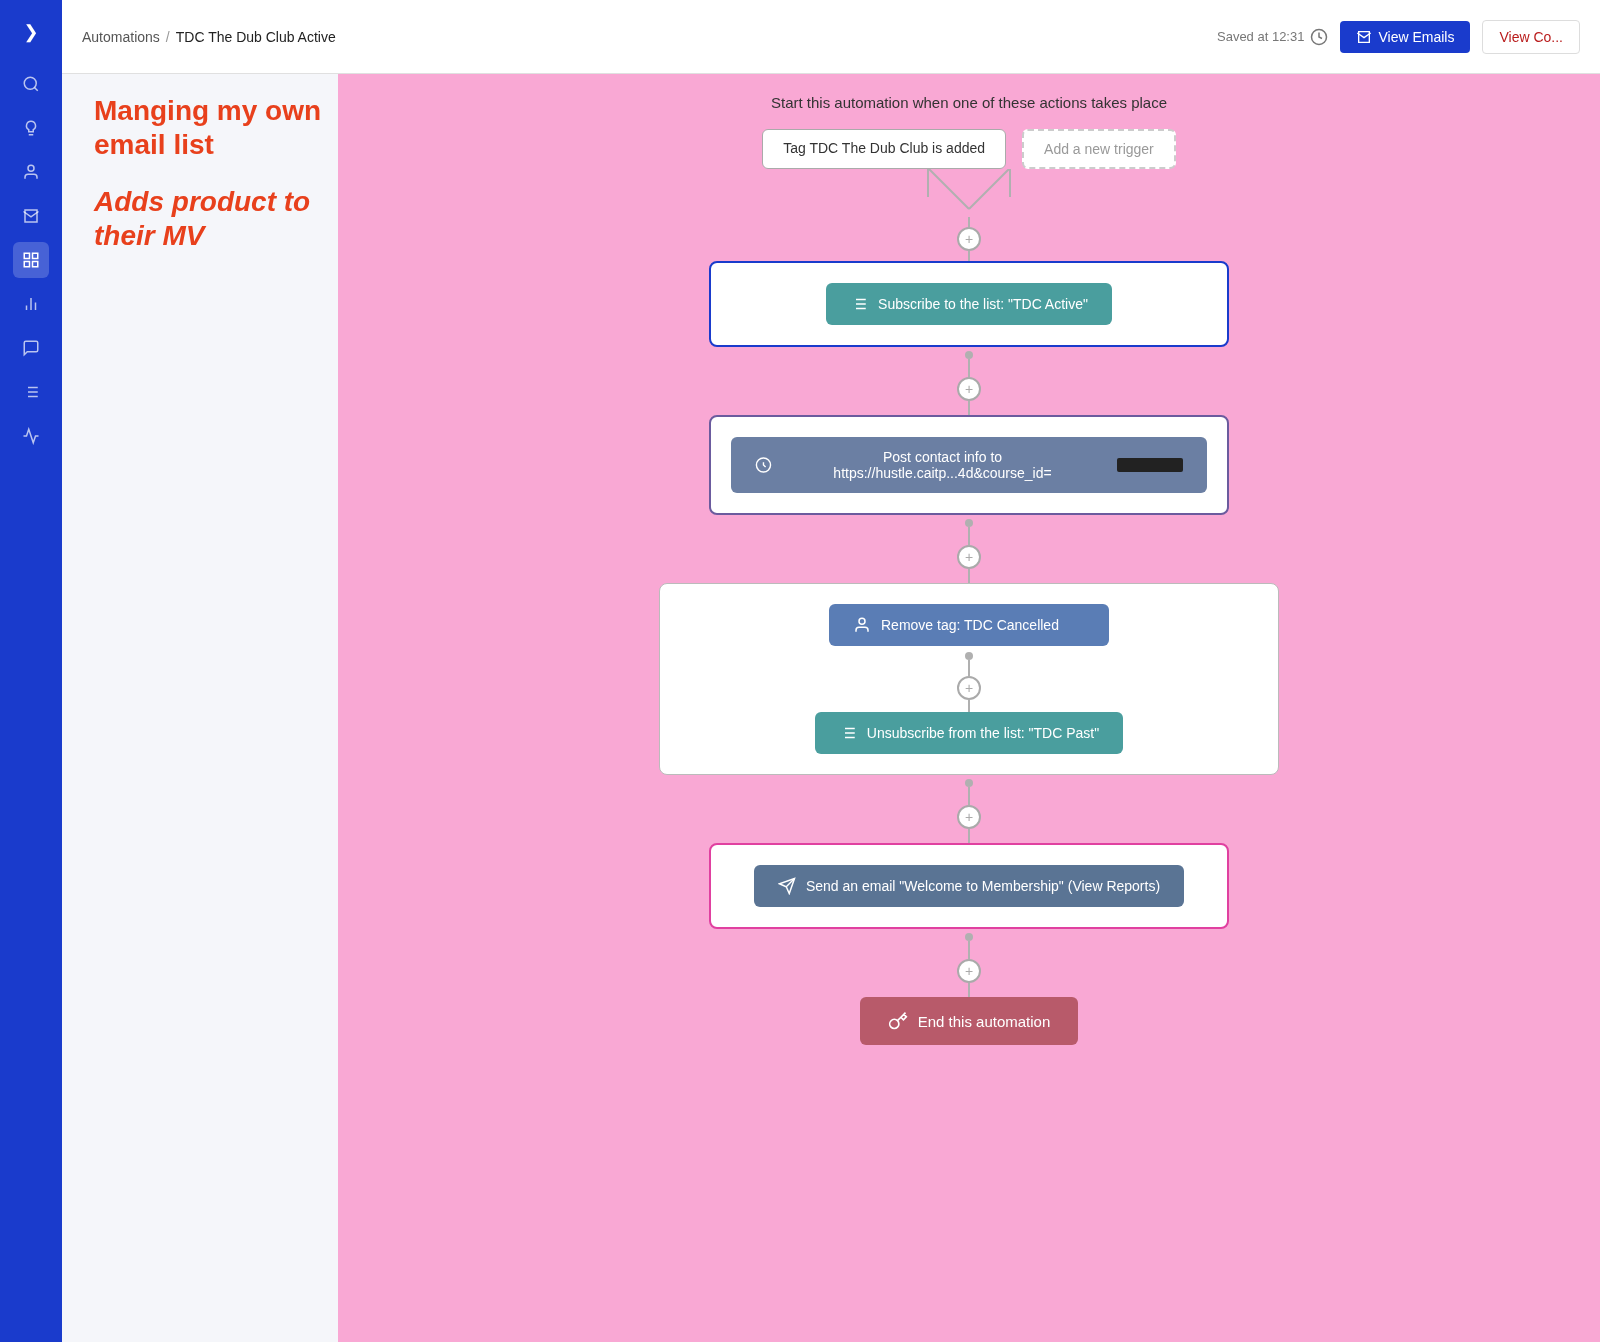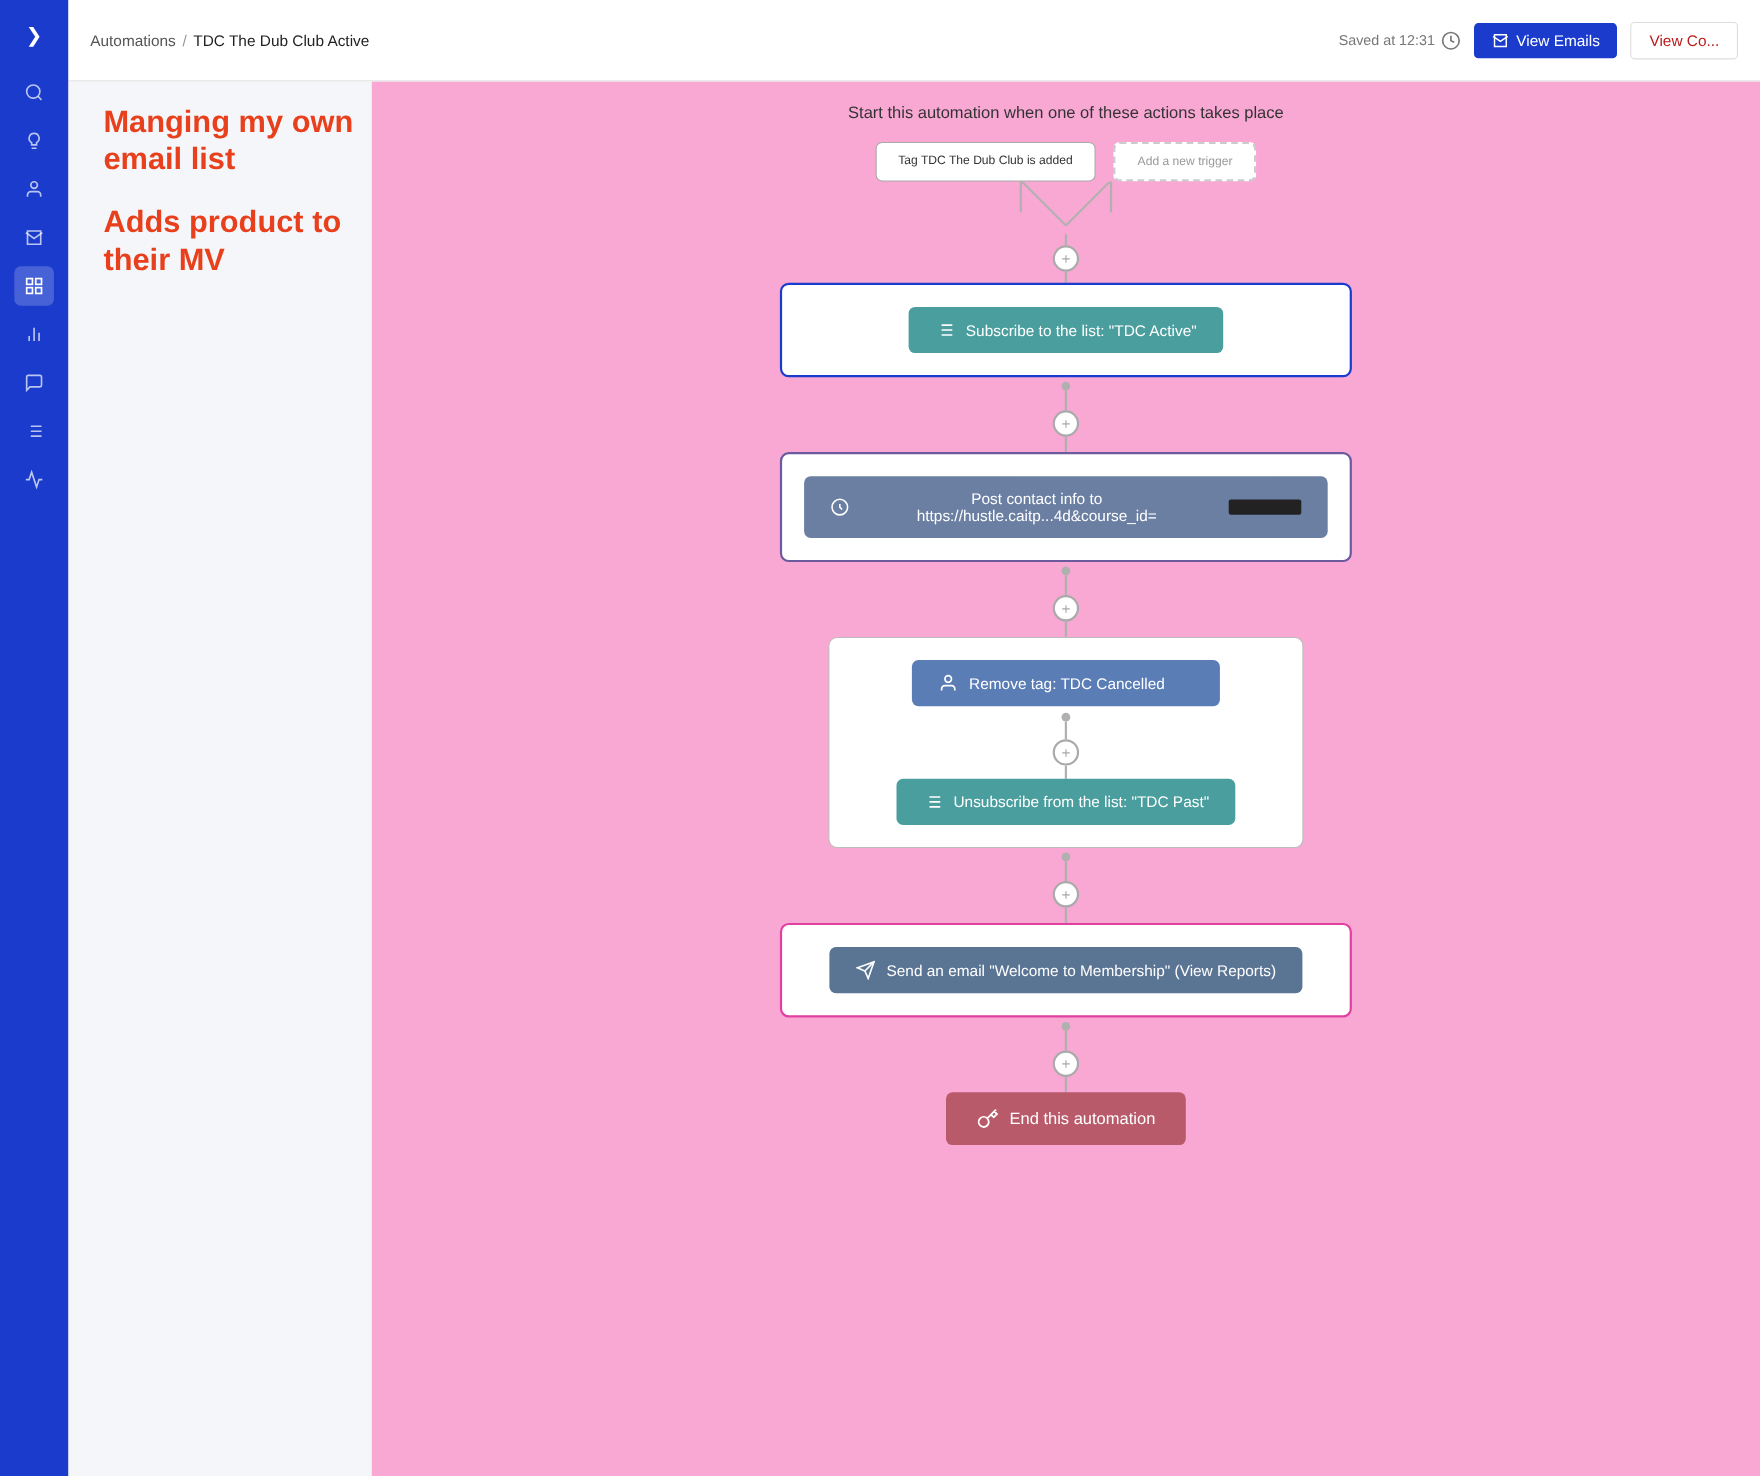--- a/index.html
+++ b/index.html
@@ -141,21 +141,21 @@
       display: flex;
       justify-content: center;
       gap: 16px;
       margin-bottom: 0;
     }
 
     .trigger-box {
       border: 1.5px solid #aaa;
       border-radius: 6px;
       padding: 10px 20px;
-      font-size: 11px;
+      font-size: 14px;
       background: white;
       color: #333;
       cursor: pointer;
     }
     .trigger-box.dashed {
       border: 2px dashed #ccc;
       color: #999;
       background: white;
     }
 
@@ -225,21 +225,21 @@
       width: 70px;
       vertical-align: middle;
       margin-left: 4px;
     }
 
     
     .group-outer {
       border: 1.5px solid #bbb;
       border-radius: 8px;
       background: white;
-      width: 432px;
+      width: 620px;
       padding: 20px;
       display: flex;
       flex-direction: column;
       align-items: center;
       gap: 0;
     }
     .group-connector {
       display: flex;
       flex-direction: column;
       align-items: center;
@@ -356,21 +356,21 @@
       <span>View Co...</span>
     </button>
   </div>
 
   <div class="content-area">
 
     <div class="annotations">
       <div class="annotation-block">
         <div class="annotation-red">Manging my own email list</div>
       </div>
-      <div class="annotation-block" style="">
+      <div class="annotation-block" style=" font-style: italic;">
         <div class="annotation-red">Adds product to their MV</div>
       </div>
     </div>
 
     <div class="flow-canvas">
 
       <div class="flow-header-text">Start this automation when one of these actions takes place</div>
 
       <div class="triggers-row">
         <div class="trigger-box">

